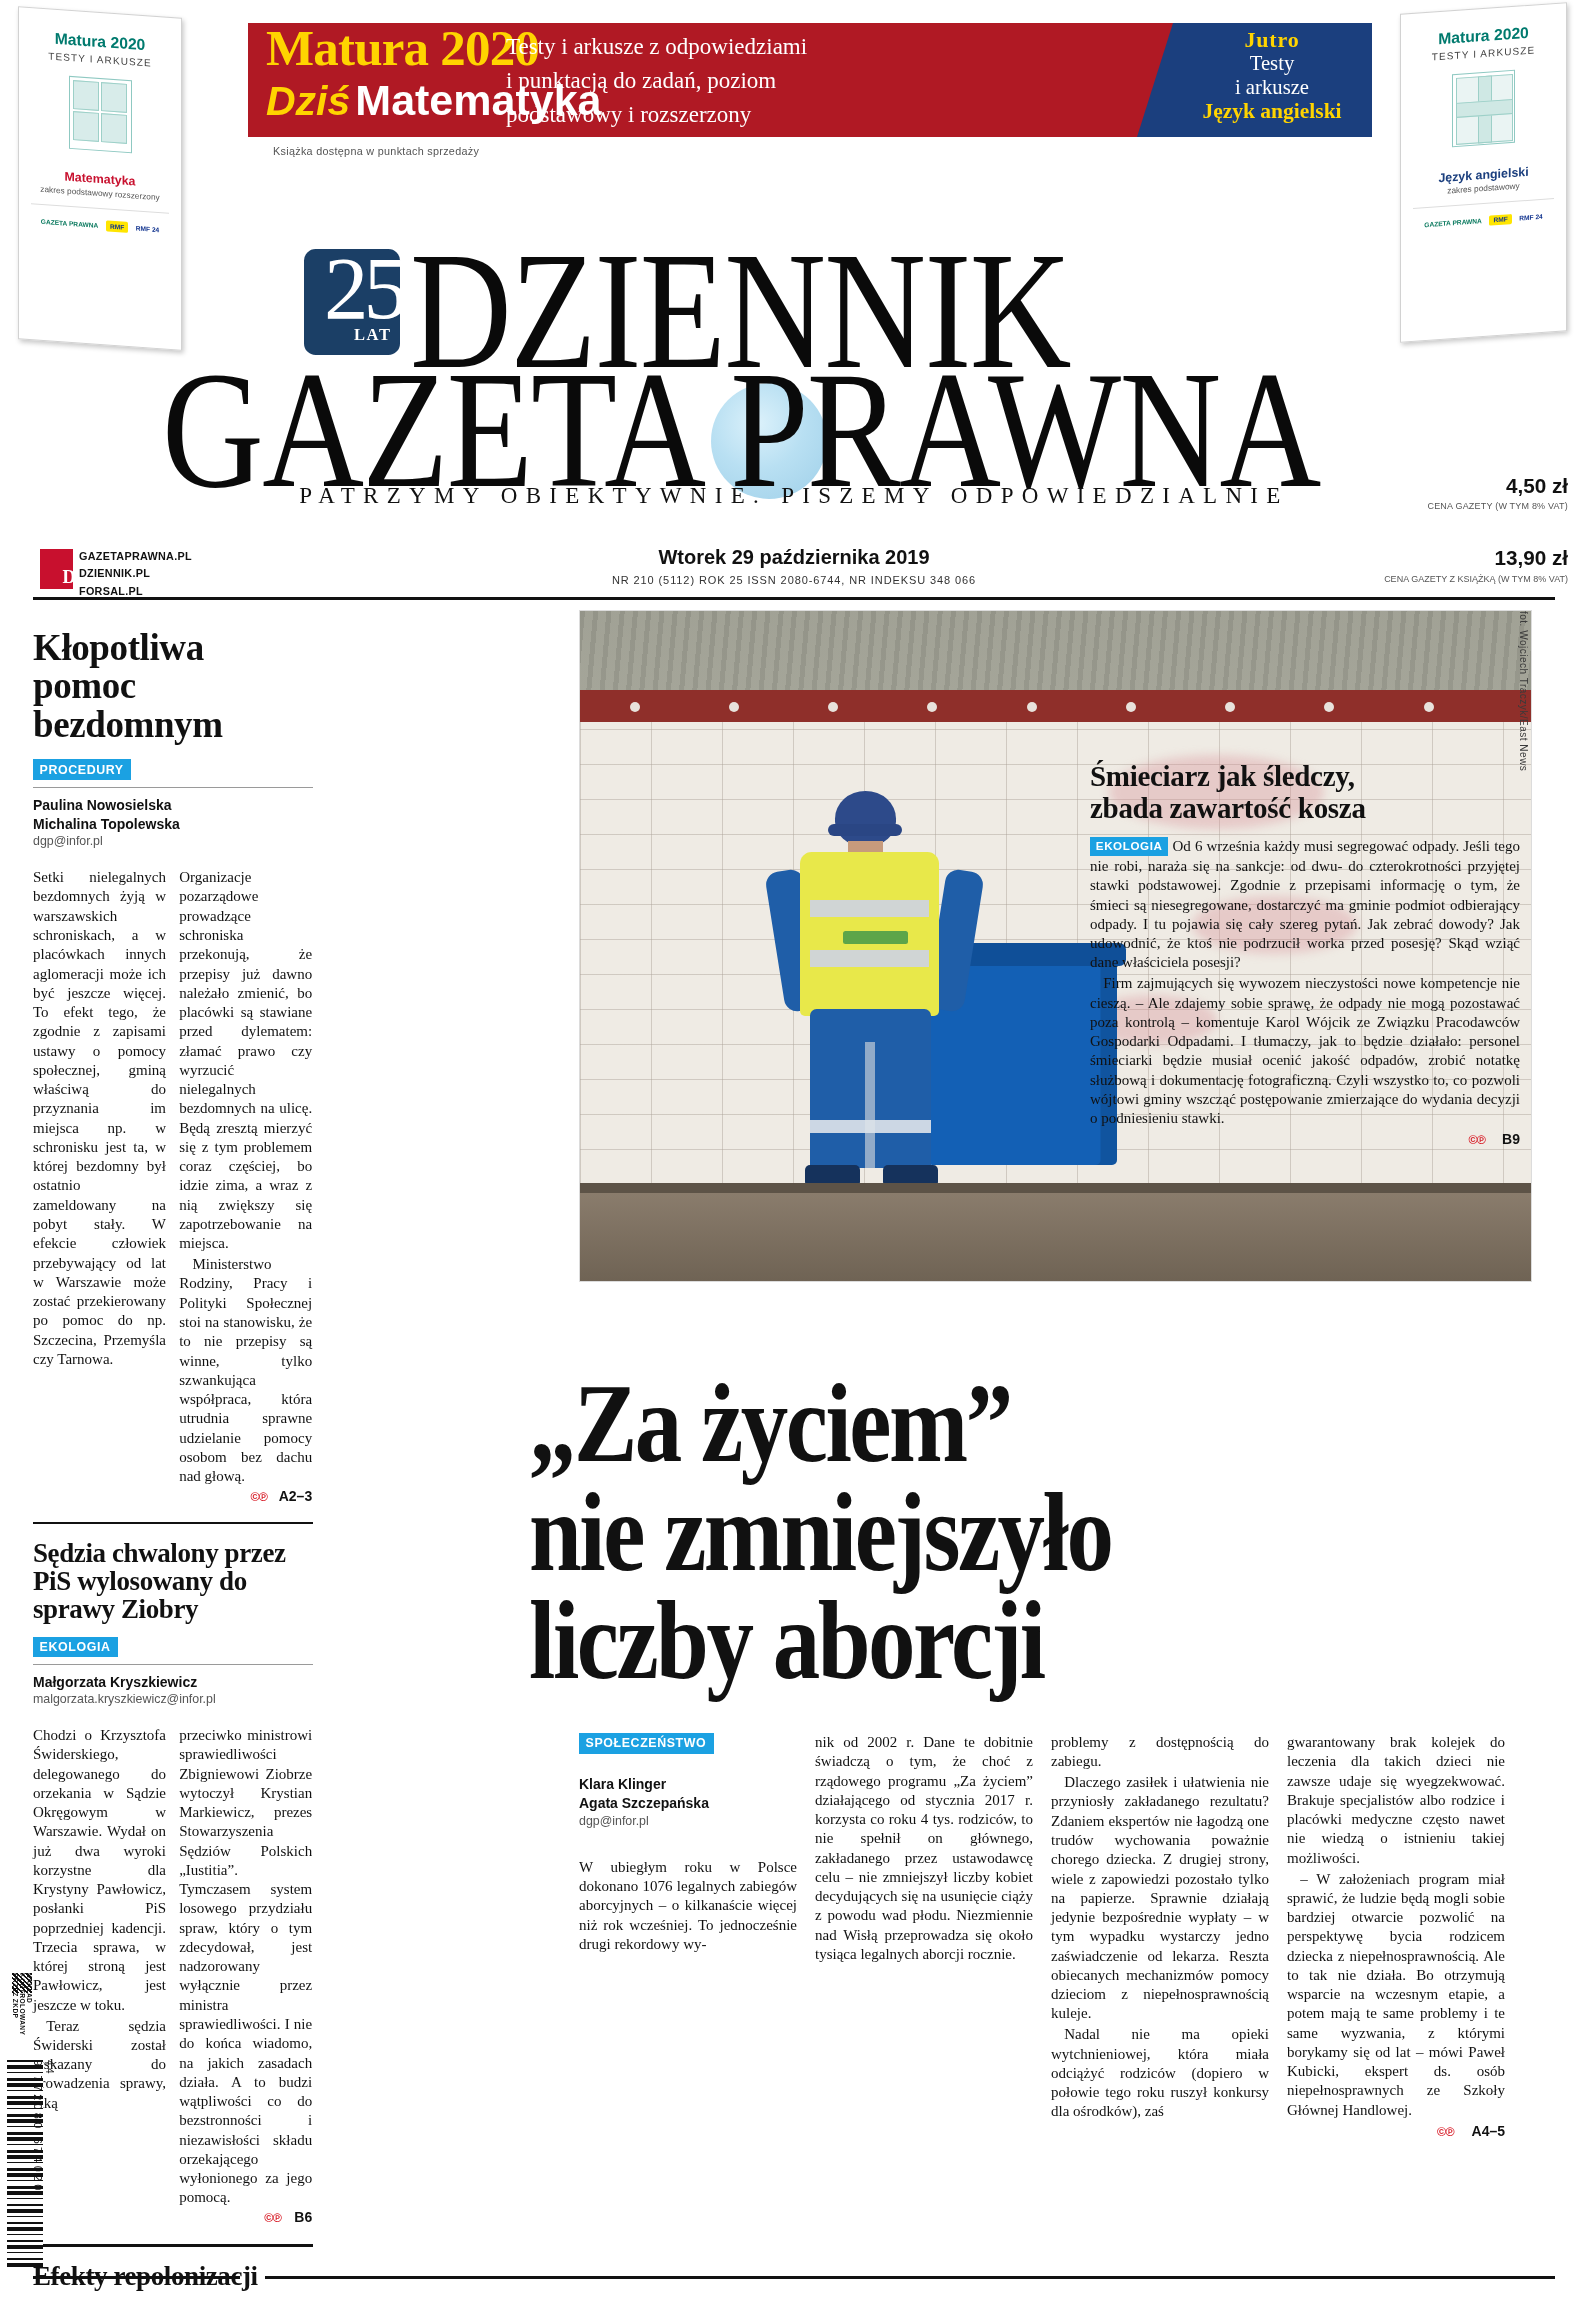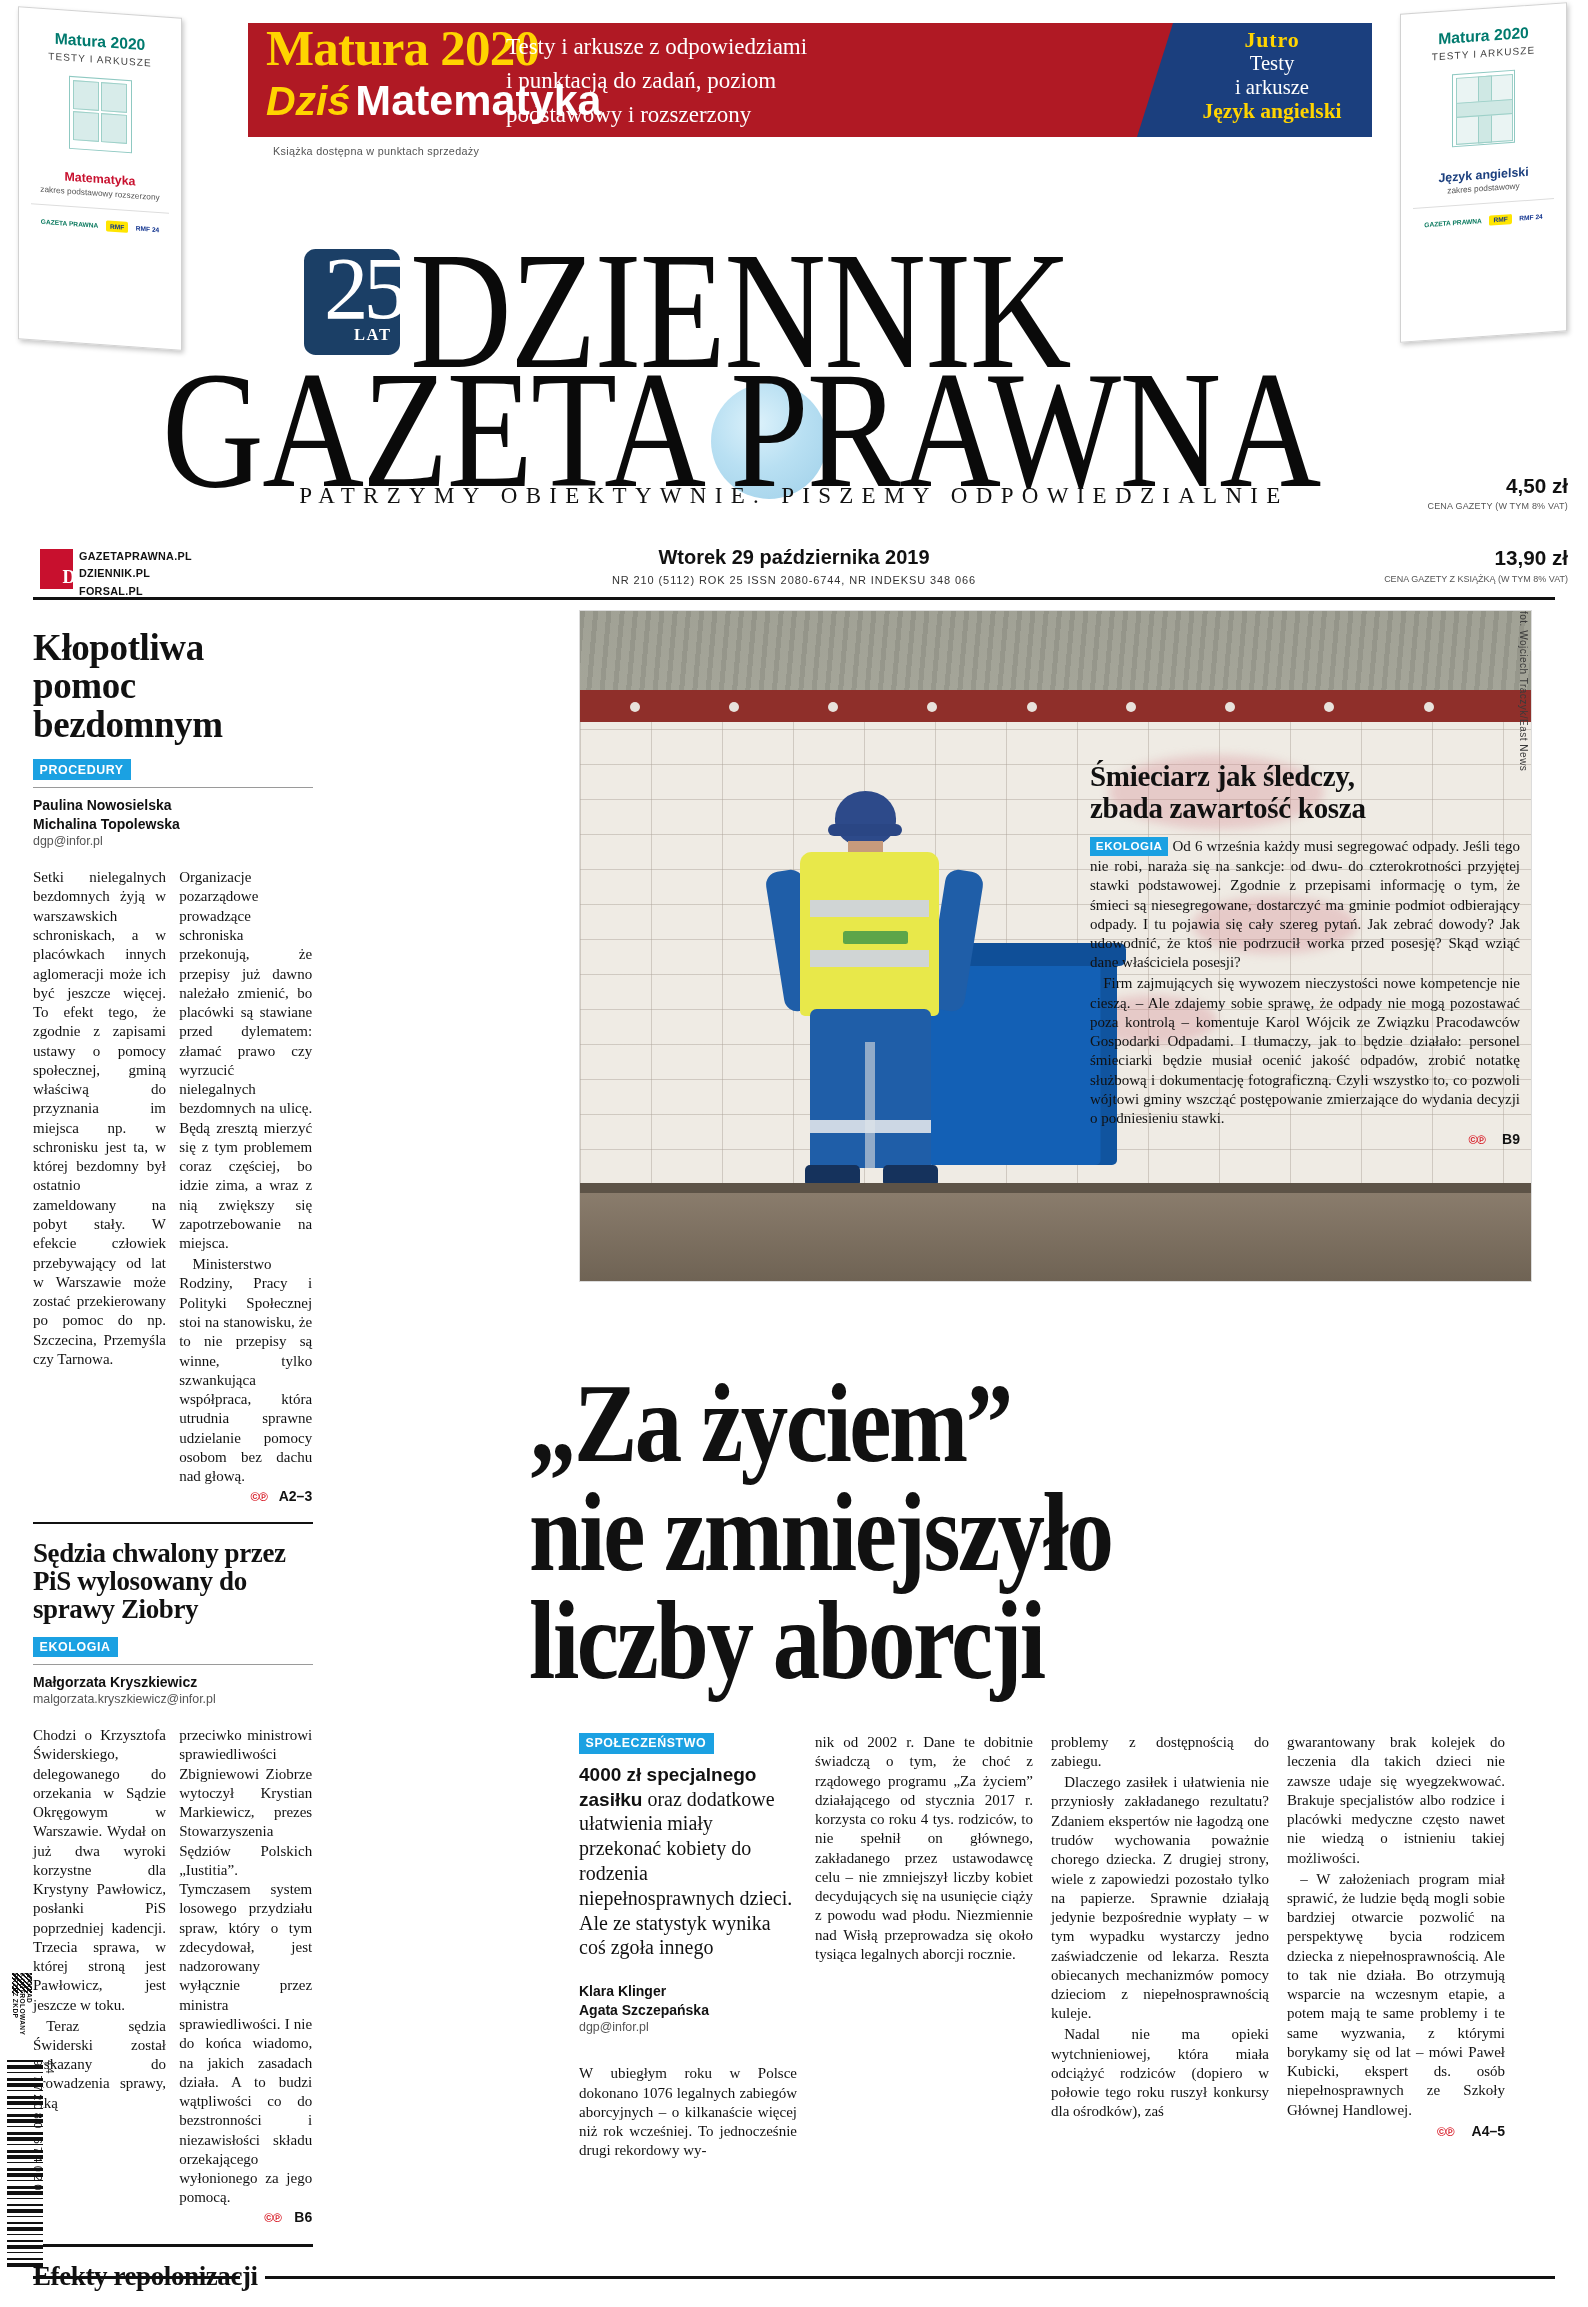--- a/index.html
+++ b/index.html
@@ -398,21 +398,20 @@
   <div>„Za życiem”</div>
   <div>nie zmniejszyło</div>
   <div>liczby aborcji</div>
 </div>
 
 <div id="bottom">
   <div class="b-cols">
 
     <div class="b-col">
       <div><span class="tag">SPOŁECZEŃSTWO</span></div>
-      <p class="lead" style="margin:8.3px 0 0;"><b>4000 zł specjalnego zasiłku</b><span> oraz dodatkowe ułatwienia miały przekonać kobiety do rodzenia niepełnosprawnych dzieci. Ale ze statystyk wynika coś zgoła innego</span></p>
       <div class="byline" style="margin-top:21.5px;">Klara Klinger</div>
       <div class="byline">Agata Szczepańska</div>
       <div class="mail">dgp@infor.pl</div>
       <div class="b-body" style="margin-top:30px;">
         <p>W ubiegłym roku w Polsce dokonano 1076 legalnych zabiegów aborcyjnych – o kilkanaście więcej niż rok wcześniej. To jednocześnie drugi rekordowy wy-</p>
       </div>
     </div>
 
     <div class="b-col b-body">
       <p>nik od 2002 r. Dane te dobitnie świadczą o tym, że choć z rządowego programu „Za życiem” działającego od stycznia 2017 r. korzysta co roku 4 tys. rodziców, to nie spełnił on głównego, zakładanego przez ustawodawcę celu – nie zmniejszył liczby kobiet decydujących się na usunięcie ciąży z powodu wad płodu. Niezmiennie nad Wisłą przeprowadza się około tysiąca legalnych aborcji rocznie.</p>

